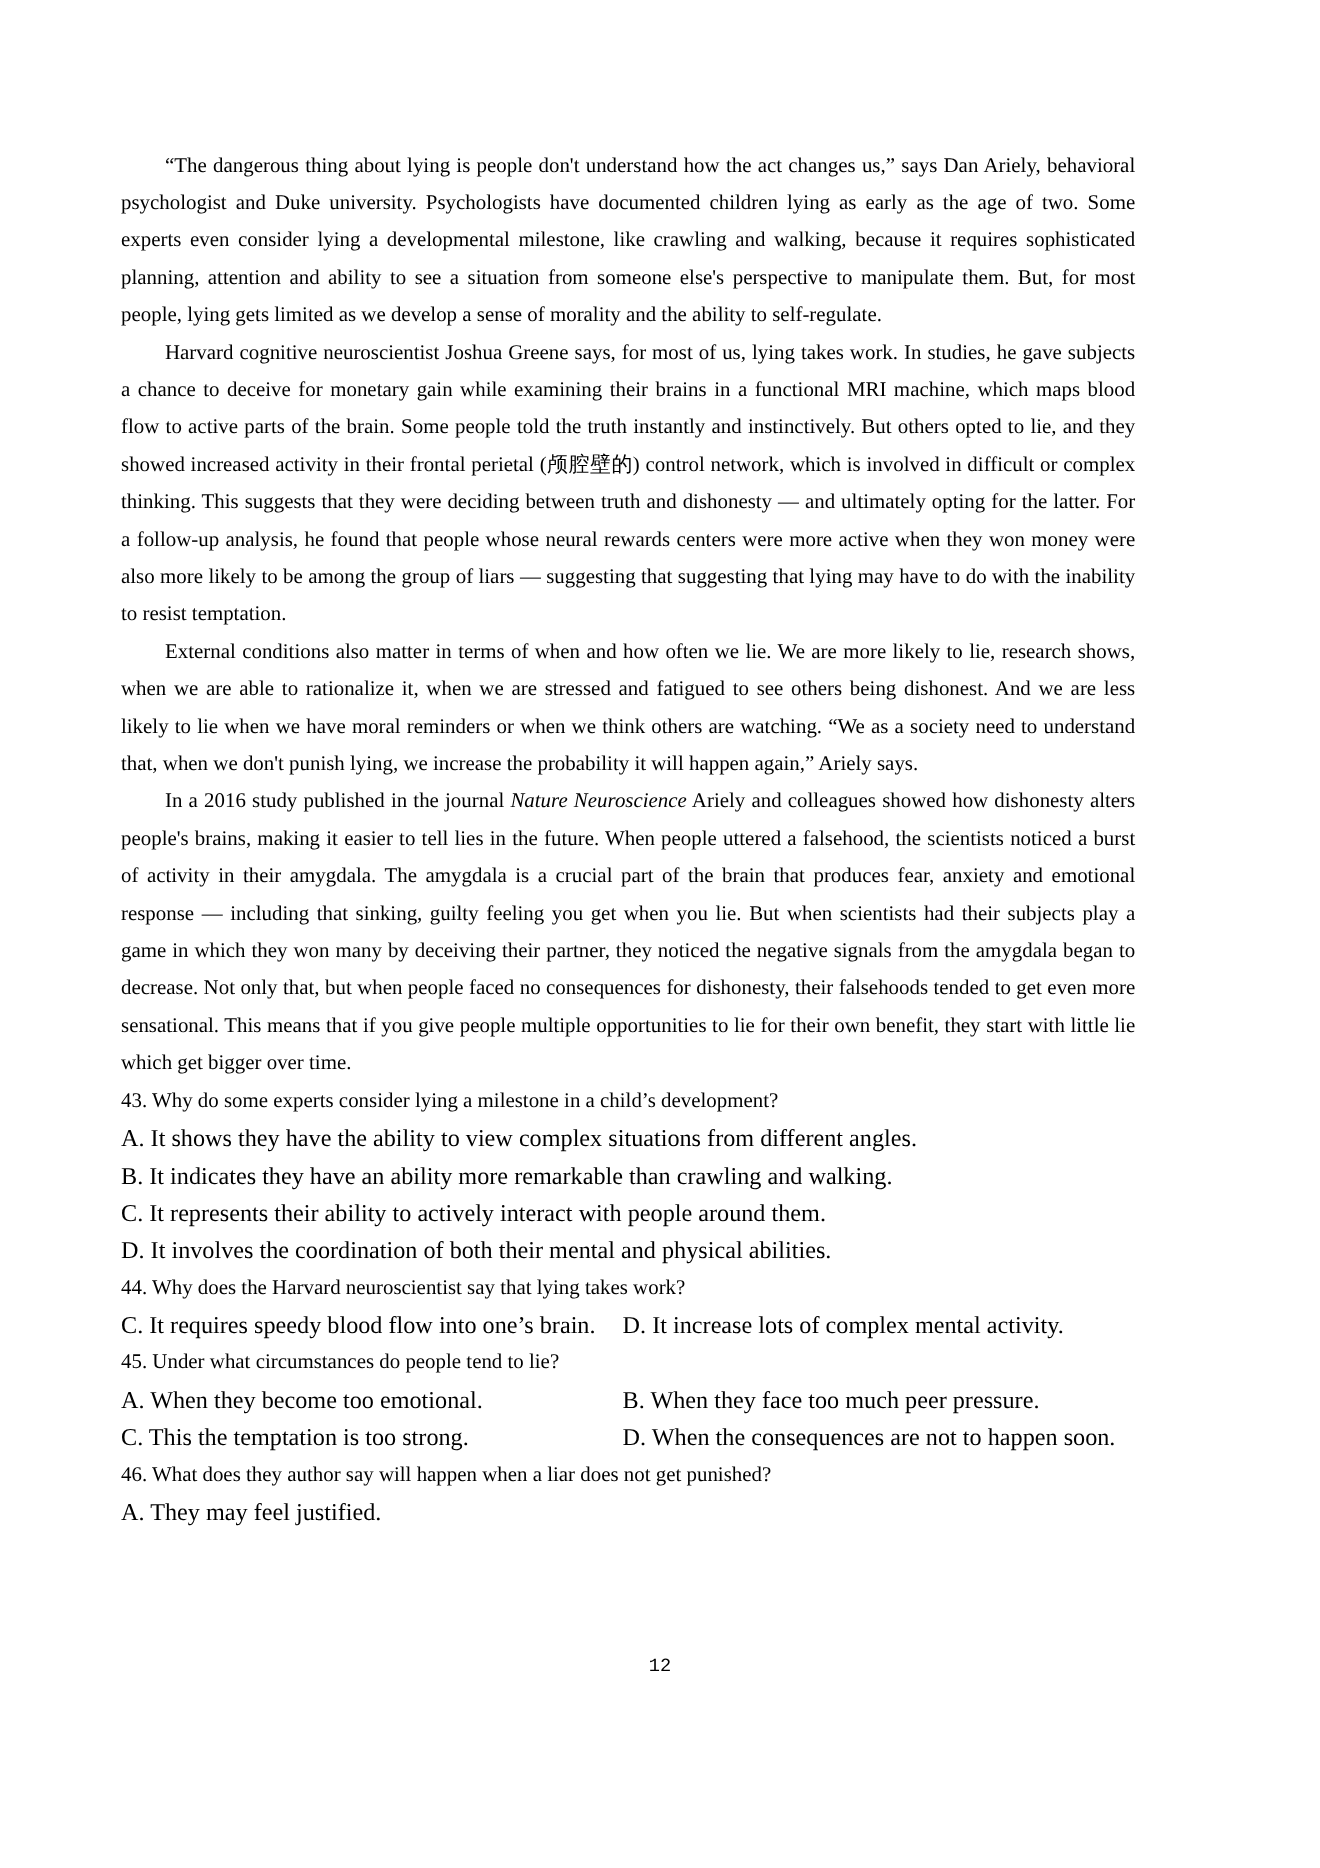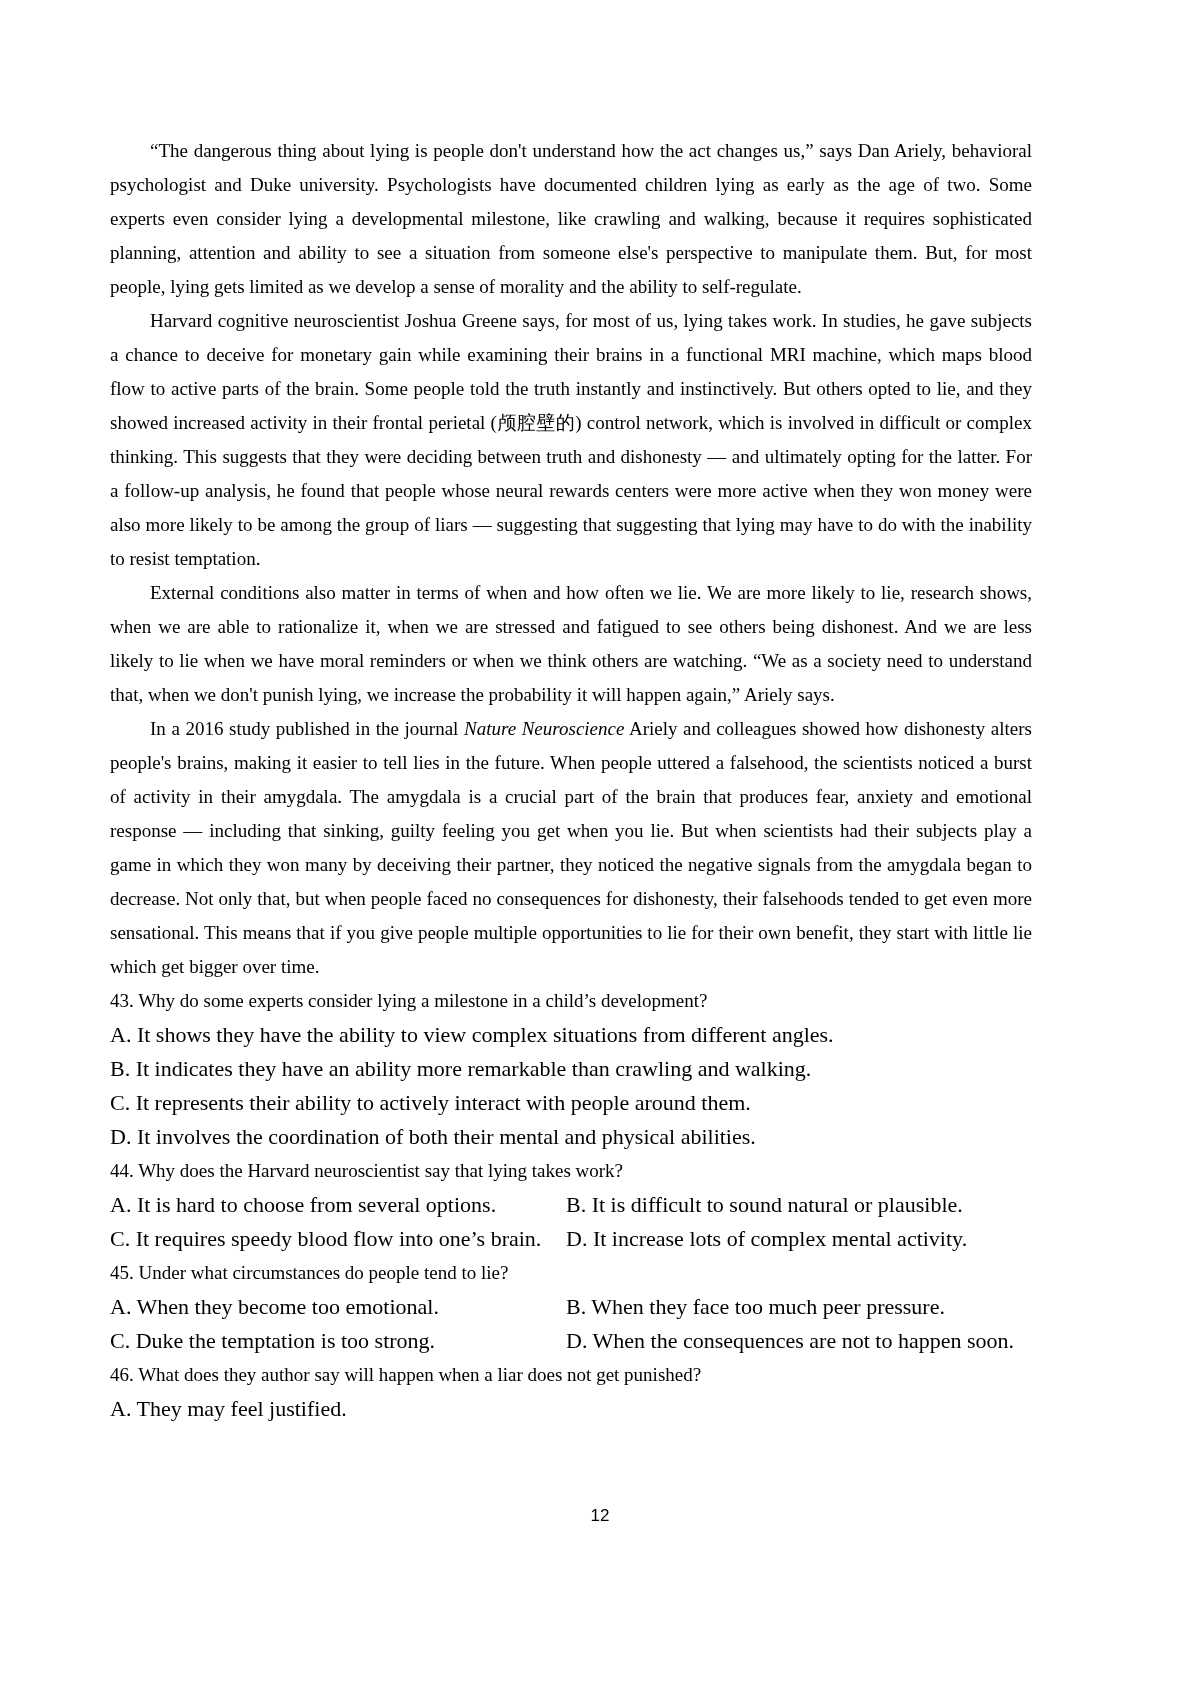--- a/index.html
+++ b/index.html
@@ -43,21 +43,21 @@
     line-height: 34px;
   }
   .italic { font-style: italic; }
   .page-number {
     position: absolute;
     top: 1506px;
     left: 0;
     width: 100%;
     text-align: center;
     font-size: 17px;
-    font-family: Liberation Sans, sans-serif;
+    font-family: Liberation Mono, monospace;
   }
 </style>
 </head>
 <body>
 
 <div class="content">
   <div class="passage">
       <p class="para"><span>“The dangerous thing about lying is people don't understand how the act changes us,” says Dan Ariely, behavioral psychologist and Duke university. Psychologists have documented children lying as early as the age of two. Some experts even consider lying a developmental milestone, like crawling and walking, because it requires sophisticated planning, attention and ability to see a situation from someone else's perspective to manipulate them. But, for most people, lying gets limited as we develop a sense of morality and the ability to self-regulate.</span></p>
       <p class="para"><span>Harvard cognitive neuroscientist Joshua Greene says, for most of us, lying takes work. In studies, he gave subjects a chance to deceive for monetary gain while examining their brains in a functional MRI machine, which maps blood flow to active parts of the brain. Some people told the truth instantly and instinctively. But others opted to lie, and they showed increased activity in their frontal perietal (颅腔壁的) control network, which is involved in difficult or complex thinking. This suggests that they were deciding between truth and dishonesty — and ultimately opting for the latter. For a follow-up analysis, he found that people whose neural rewards centers were more active when they won money were also more likely to be among the group of liars — suggesting that suggesting that lying may have to do with the inability to resist temptation.</span></p>
       <p class="para"><span>External conditions also matter in terms of when and how often we lie. We are more likely to lie, research shows, when we are able to rationalize it, when we are stressed and fatigued to see others being dishonest. And we are less likely to lie when we have moral reminders or when we think others are watching. “We as a society need to understand that, when we don't punish lying, we increase the probability it will happen again,” Ariely says.</span></p>
@@ -72,34 +72,30 @@
         <div class="option">B. It indicates they have an ability more remarkable than crawling and walking.</div>
       </div>
       <div class="option-row">
         <div class="option">C. It represents their ability to actively interact with people around them.</div>
       </div>
       <div class="option-row">
         <div class="option">D. It involves the coordination of both their mental and physical abilities.</div>
       </div>
       <p class="stem">44. Why does the Harvard neuroscientist say that lying takes work?</p>
       <div class="option-row two-col">
-        <div class="option">A. It is hard to choose from several options.</div>
-        <div class="option">B. It is difficult to sound natural or plausible.</div>
-      </div>
-      <div class="option-row two-col">
         <div class="option">C. It requires speedy blood flow into one’s brain.</div>
         <div class="option">D. It increase lots of complex mental activity.</div>
       </div>
       <p class="stem">45. Under what circumstances do people tend to lie?</p>
       <div class="option-row two-col">
         <div class="option">A. When they become too emotional.</div>
         <div class="option">B. When they face too much peer pressure.</div>
       </div>
       <div class="option-row two-col">
-        <div class="option">C. Duke the temptation is too strong.</div>
+        <div class="option">C. This the temptation is too strong.</div>
         <div class="option">D. When the consequences are not to happen soon.</div>
       </div>
       <p class="stem">46. What does they author say will happen when a liar does not get punished?</p>
       <div class="option-row two-col">
         <div class="option">A. They may feel justified.</div>
       </div>
     </div>
 </div>
 
 <div class="page-number">12</div>

